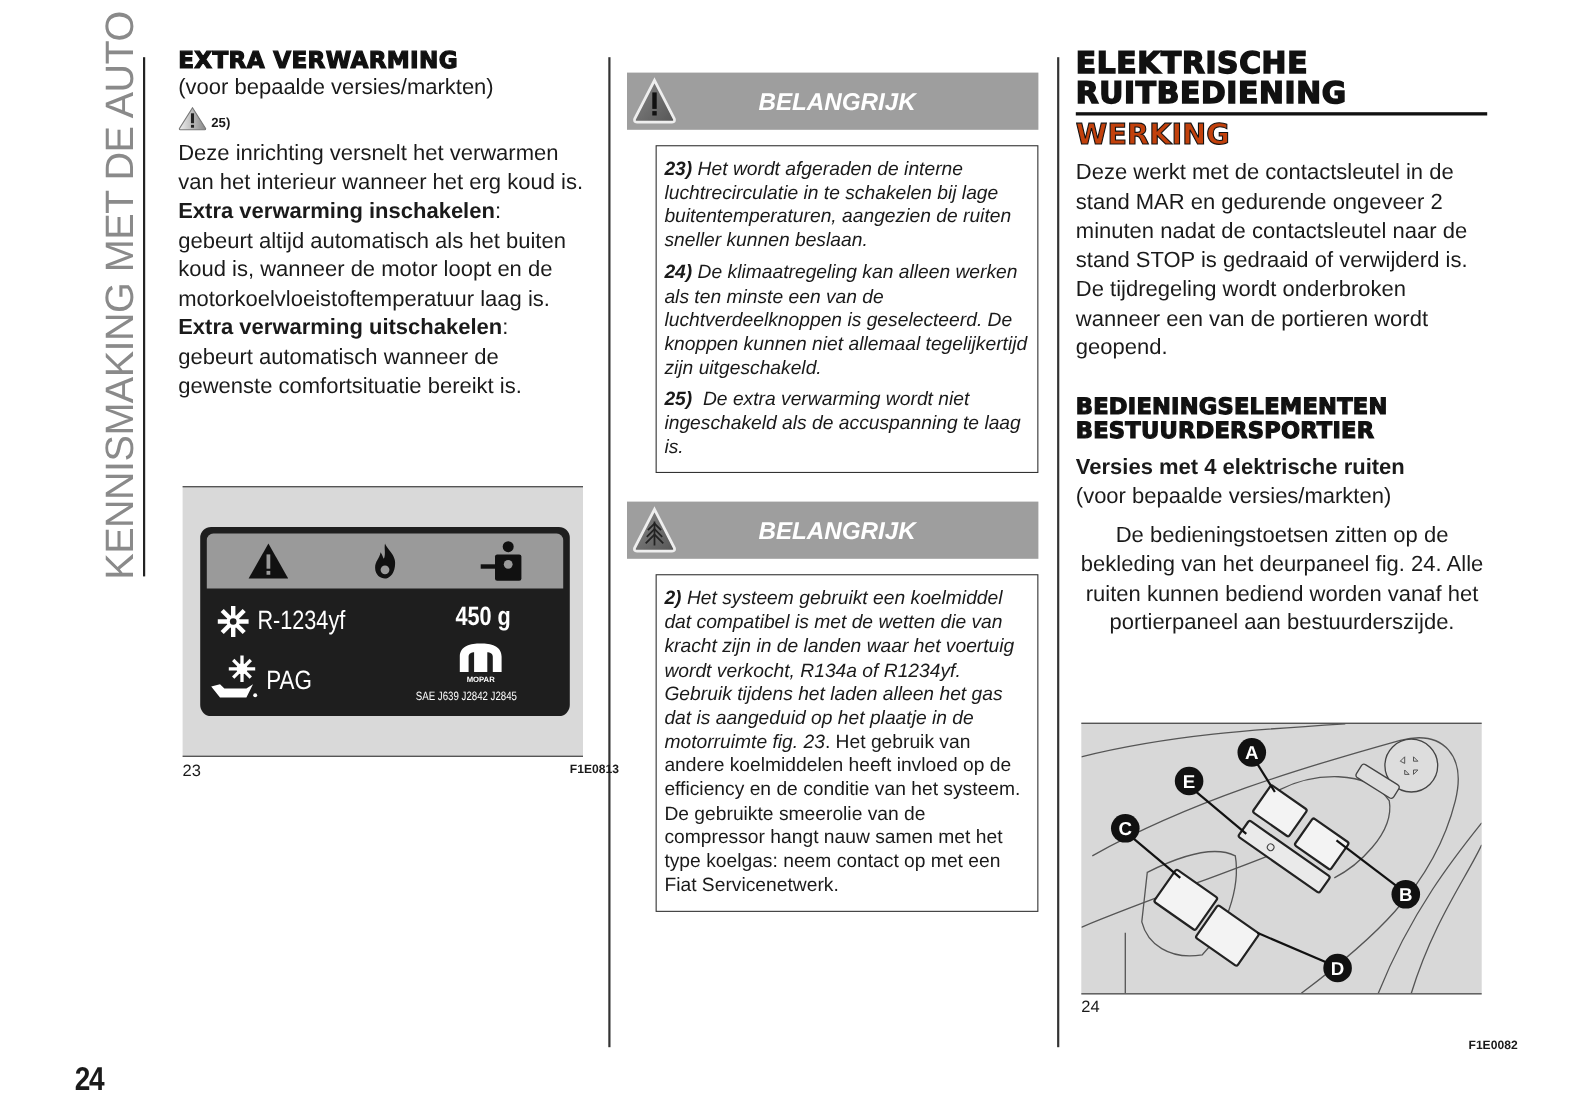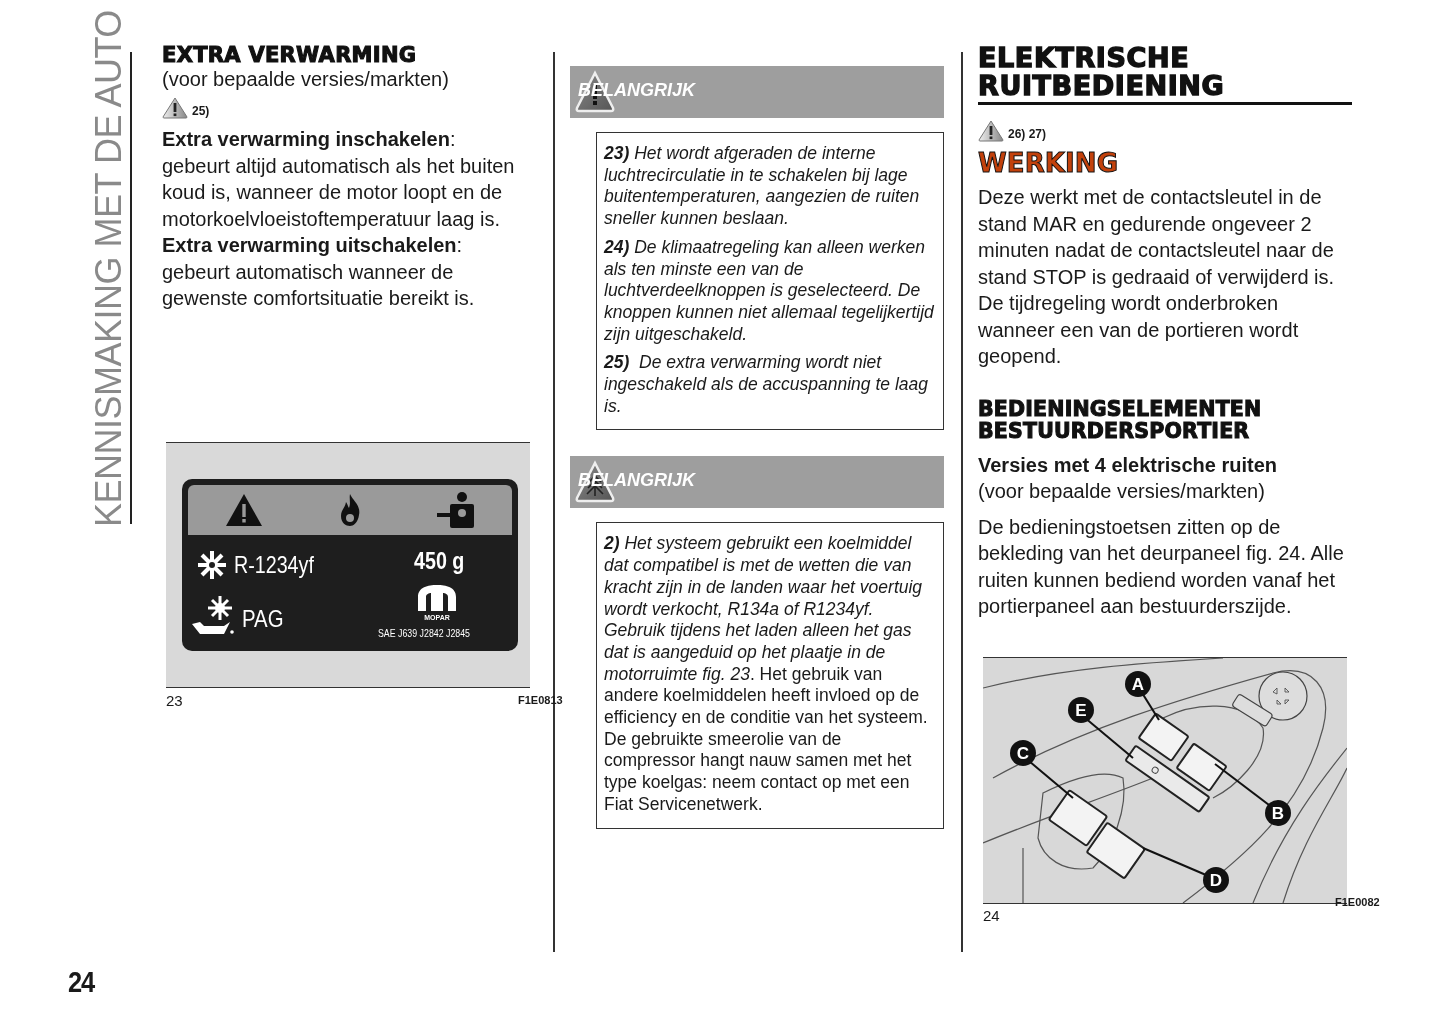--- a/index.html
+++ b/index.html
@@ -33,22 +33,22 @@
   .label-plate { position:absolute; left:16px; top:36px; width:336px; height:172px;
      background:#1e1e1e; border-radius:10px; overflow:hidden; }
   .plate-top { height:50px; background:#9a9a9a; margin:6px 6px 0 6px; border-radius:6px 6px 0 0;
      display:flex; justify-content:space-around; align-items:center; }
   .plate-text { position:absolute; color:#fff; }
   .fig-caption { position:absolute; font-size:15px; }
   .fig-code { position:absolute; font-size:11px; font-weight:bold;padding-left:36px; }
 
   .col2 { position:absolute; left:570px; top:66px; width:374px; }
   .warn-head { height:52px; background:#9e9e9e; position:relative; }
-  .warn-head .title { position:absolute; left:0; right:0; top:14px; 
-     color:#fff; font-weight:bold; font-style:italic; font-size:18px; padding-left:
+  .warn-head .title { position:absolute; left:0; right:0; top:14px; text-align:center;
+     color:#fff; font-weight:bold; font-style:italic; font-size:22px; padding-left:
      8px; }
   .warn-head .ico { position:absolute; left:4px; top:4px; }
   .warn-box { border:1.5px solid #333; margin-top:14px; padding:10px 8px 12px 7px;
      font-size:17.5px; line-height:21.7px; font-style:italic;margin-left:26px; }
   .warn-box p { margin:0 0 7px 0; }
   .warn-box p:last-child { margin-bottom:0; }
   .warn-box .n { font-weight:bold; }
   .warn-box .up { font-style:normal; }
 
   .col3 { position:absolute; left:978px; top:44px; width:375px; }
@@ -84,20 +84,21 @@
             <stop offset="0" stop-color="#eee"></stop>
             <stop offset="1" stop-color="#888"></stop>
           </linearGradient>
         </defs>
       <path d="M13 1 L25 20 Q25 21 24 21 L2 21 Q1 21 1 20 Z" fill="url(#g1)" stroke="#777" stroke-width="1"></path>
       <rect x="11.6" y="6" width="2.8" height="9" fill="#222"></rect>
         <rect x="11.6" y="16.5" width="2.8" height="2.6" fill="#222"></rect>
     </svg>
     <span class="ref">25)</span>
   </div>
+  <div class="body">Deze inrichting versnelt het verwarmen van het interieur wanneer het erg koud is.</div>
   <div class="body"><b>Extra verwarming inschakelen</b>:<br><span>gebeurt altijd automatisch als het buiten koud is, wanneer de motor loopt en de motorkoelvloeistoftemperatuur laag is.</span></div>
   <div class="body"><b>Extra verwarming uitschakelen</b>:<br><span>gebeurt automatisch wanneer de gewenste comfortsituatie bereikt is.</span></div>
 </div>
 
 <div class="fig1">
   <div class="label-plate">
     <div class="plate-top">
       <svg width="40" height="36" viewBox="0 0 40 36">
           <path d="M20 2 L38 34 L2 34 Z" fill="#111"></path>
           <rect x="18.3" y="12" width="3.4" height="13" fill="#9a9a9a"></rect>
@@ -183,37 +184,29 @@
   </div>
   <div class="warn-box" style="">
     <p><span class="n">2)</span> <span>Het systeem gebruikt een koelmiddel dat compatibel is met de wetten die van kracht zijn in de landen waar het voertuig wordt verkocht, R134a of R1234yf. Gebruik tijdens het laden alleen het gas dat is aangeduid op het plaatje in de motorruimte fig. 23</span><span class="up">. Het gebruik van andere koelmiddelen heeft invloed op de efficiency en de conditie van het systeem. De gebruikte smeerolie van de compressor hangt nauw samen met het type koelgas: neem contact op met een Fiat Servicenetwerk.</span></p>
   </div>
 </div>
 
 <div class="col3">
   <div class="h-big">ELEKTRISCHE</div>
   <div class="h-big">RUITBEDIENING</div>
   <div class="h-rule"></div>
-  <div class="warnref" style="margin-top:12px;">
-    <svg class="tri" viewBox="0 0 26 22">
-      <path d="M13 1 L25 20 Q25 21 24 21 L2 21 Q1 21 1 20 Z" fill="url(#g1)" stroke="#777" stroke-width="1"></path>
-      <rect x="11.6" y="6" width="2.8" height="9" fill="#222"></rect>
-        <rect x="11.6" y="16.5" width="2.8" height="2.6" fill="#222"></rect>
-    </svg>
-    <span class="ref">26) 27)</span>
-  </div>
   <div class="h-sm" style="margin-top:8px;">WERKING</div>
   <div class="body" style="margin-top:10px;">Deze werkt met de contactsleutel in de stand MAR en gedurende ongeveer 2 minuten nadat de contactsleutel naar de stand STOP is gedraaid of verwijderd is. De tijdregeling wordt onderbroken wanneer een van de portieren wordt geopend.</div>
   <div style="margin-top:28px;">
     <div class="h-mid">BEDIENINGSELEMENTEN</div>
     <div class="h-mid">BESTUURDERSPORTIER</div>
   </div>
   <div class="body" style="margin-top:10px; font-weight:bold;">Versies met 4 elektrische ruiten</div>
   <div class="body">(voor bepaalde versies/markten)</div>
-  <div class="body" style="margin-top:9px;">De bedieningstoetsen zitten op de bekleding van het deurpaneel fig. 24. Alle ruiten kunnen bediend worden vanaf het portierpaneel aan bestuurderszijde.</div>
+  <div class="body" style="margin-top:9px;text-align:center;">De bedieningstoetsen zitten op de bekleding van het deurpaneel fig. 24. Alle ruiten kunnen bediend worden vanaf het portierpaneel aan bestuurderszijde.</div>
 </div>
 
 <div class="fig2">
   <svg width="364" height="245" viewBox="0 0 364 245">
     <g fill="none" stroke="#555" stroke-width="1.2">
       <path d="M0 30 C80 10 160 5 240 0"></path>
       <path d="M10 120 C100 70 200 40 290 15 C330 5 350 30 340 70 C320 150 260 200 200 245"></path>
       <path d="M0 185 C60 160 120 140 170 120"></path>
       <path d="M40 245 L40 190"></path>
       <path d="M300 245 C320 180 350 140 364 110"></path>
@@ -262,15 +255,15 @@
       <circle cx="40" cy="95" r="13" fill="#111"></circle>
         <text x="40" y="101">C</text>
       <circle cx="233" cy="222" r="13" fill="#111"></circle>
         <text x="233" y="228">D</text>
       <circle cx="98" cy="52" r="13" fill="#111"></circle>
         <text x="98" y="58">E</text>
     </g>
   </svg>
 </div>
 <div class="fig-caption" style="left:983px; top:907px;">24</div>
-<div class="fig-code" style="left:1299px; top:896px;">F1E0082</div>
+<div class="fig-code" style="left:1299px; top:945px;">F1E0082</div>
 
 <div class="page-number">24</div>
 
 </body></html>

